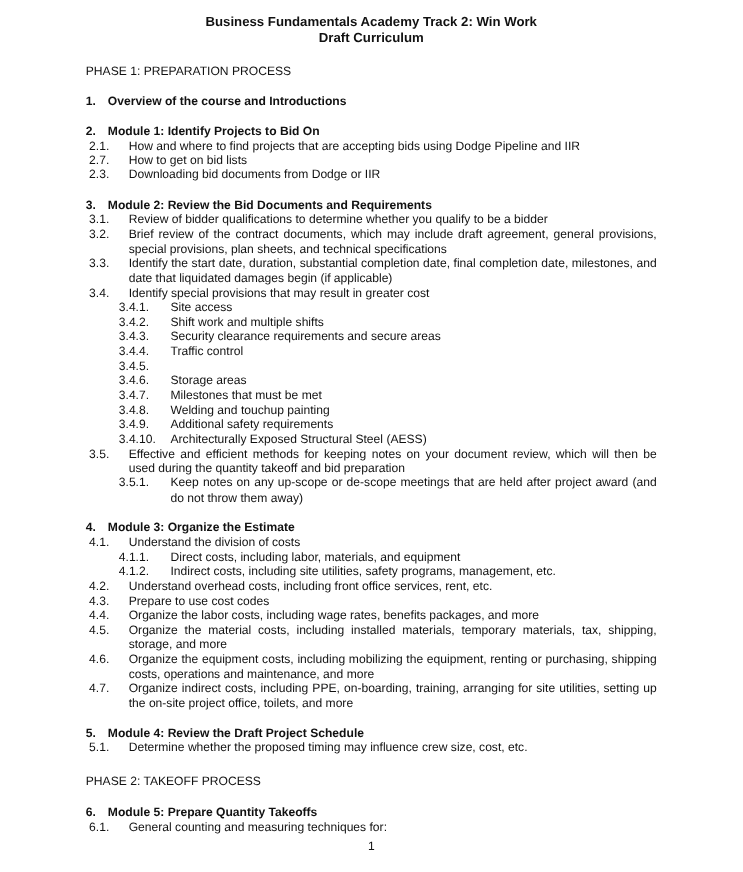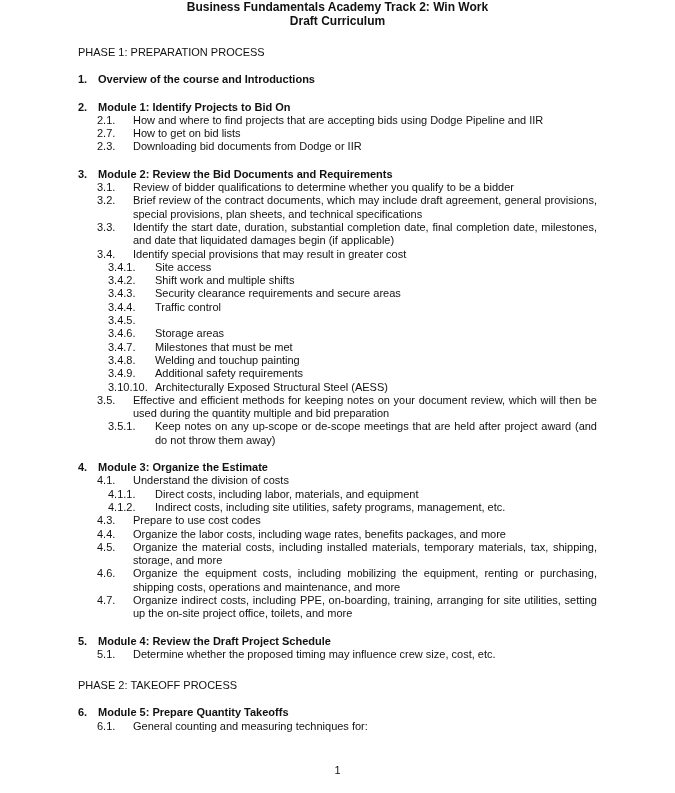--- a/index.html
+++ b/index.html
@@ -12,20 +12,21 @@
     width: 675px;
     height: 793px;
     background: #ffffff;
     font-family: "Liberation Sans", sans-serif;
     font-size: 11px;
     line-height: 13.3px;
     color: #111111;
     overflow: hidden;
   }
   .title {
+    padding-top: 13px;
     text-align: center;
     font-weight: bold;
     font-size: 12px;
     line-height: 14px;
   }
   .content {
     margin: 17px 78px 0 78px;
   }
   .phase-heading {
     font-weight: normal;
@@ -41,21 +42,21 @@
   }
   .item .txt {
     flex: 1 1 auto;
     text-align: justify;
   }
   .level1 {
     margin-top: 14px;
     font-weight: bold;
   }
   .level1 .num { width: 20px; }
-  .level2 .num { margin-left: 19px; width: 36px; }
+  .level2 .num { margin-left: 3px; width: 36px; }
   .level3 .num { margin-left: 30px; width: 47px; }
   .level2, .level3 { font-weight: normal; }
   .page-number {
     position: absolute;
     left: 0;
     right: 0;
     top: 764px;
     text-align: center;
   }
 </style>
@@ -138,46 +139,50 @@
       </div>
       <div class="item level3">
         <span class="num">3.4.8.</span>
         <div class="txt">Welding and touchup painting</div>
       </div>
       <div class="item level3">
         <span class="num">3.4.9.</span>
         <div class="txt">Additional safety requirements</div>
       </div>
       <div class="item level3">
-        <span class="num">3.10.10.</span>
+        <span class="num">3.4.10.</span>
         <div class="txt">Architecturally Exposed Structural Steel (AESS)</div>
       </div>
       <div class="item level2">
         <span class="num">3.5.</span>
-        <div class="txt">Effective and efficient methods for keeping notes on your document review, which will then be used during the quantity multiple and bid preparation</div>
+        <div class="txt">Effective and efficient methods for keeping notes on your document review, which will then be used during the quantity takeoff and bid preparation</div>
       </div>
       <div class="item level3">
         <span class="num">3.5.1.</span>
         <div class="txt">Keep notes on any up-scope or de-scope meetings that are held after project award (and do not throw them away)</div>
       </div>
       <div class="item level1">
         <span class="num">4.</span>
         <div class="txt">Module 3: Organize the Estimate</div>
       </div>
       <div class="item level2">
         <span class="num">4.1.</span>
         <div class="txt">Understand the division of costs</div>
       </div>
       <div class="item level3">
         <span class="num">4.1.1.</span>
         <div class="txt">Direct costs, including labor, materials, and equipment</div>
       </div>
       <div class="item level3">
         <span class="num">4.1.2.</span>
         <div class="txt">Indirect costs, including site utilities, safety programs, management, etc.</div>
+      </div>
+      <div class="item level2">
+        <span class="num">4.2.</span>
+        <div class="txt">Understand overhead costs, including front office services, rent, etc.</div>
       </div>
       <div class="item level2">
         <span class="num">4.3.</span>
         <div class="txt">Prepare to use cost codes</div>
       </div>
       <div class="item level2">
         <span class="num">4.4.</span>
         <div class="txt">Organize the labor costs, including wage rates, benefits packages, and more</div>
       </div>
       <div class="item level2">

